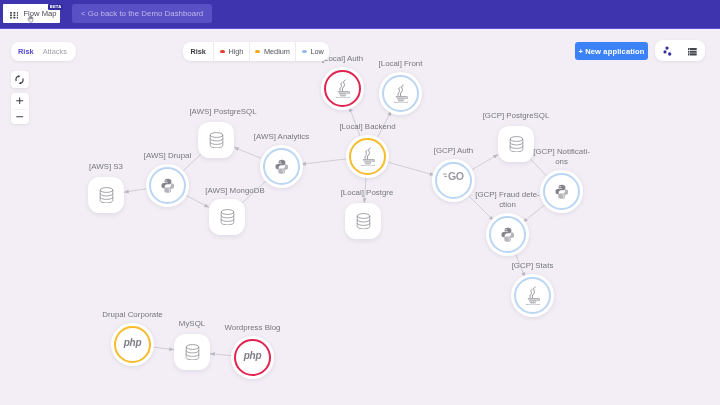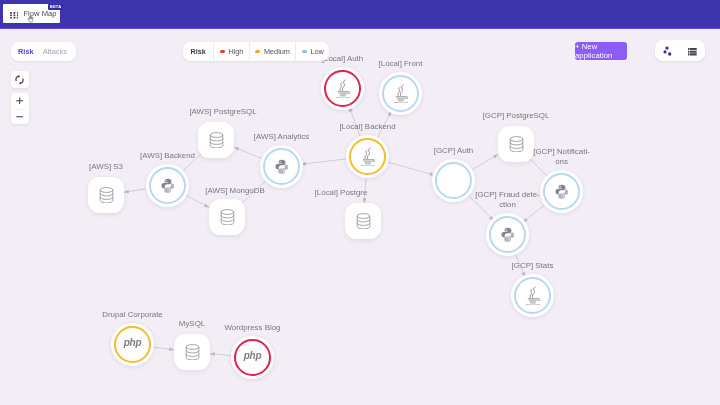--- a/index.html
+++ b/index.html
@@ -29,23 +29,23 @@
   .seg{font-size:7.4px;color:#a2a0ad;display:flex;align-items:center;height:19.5px;}
   .seg.active{color:#544ad0;font-weight:700;}
   .grpbox{left:80px;top:12.5px;width:96px;height:19.5px;}
   .grpbox .k{font-size:7.3px;color:#3b3b46;font-weight:700;margin-left:8px;}
   .grpbox .v{font-size:7.3px;color:#5c5c68;margin-left:2.5px;}
   .legend{left:183px;top:13.3px;height:18.5px;}
   .legend .t{font-size:7.3px;color:#3b3b46;font-weight:700;padding:0 7.5px;}
   .lgi{display:flex;align-items:center;padding:0 5.5px;font-size:7.3px;color:#50505c;height:18.5px;
        border-left:1px solid #edebf1;}
   .dot{width:5px;height:3.4px;border-radius:1.7px;margin-right:3.5px;display:inline-block;}
-  .newapp{position:absolute;left:575px;top:13px;height:18.2px;background:#8b5cf6;border-radius:3px;
-          color:#fff;font-size:7.6px;font-weight:400;display:flex;align-items:center;
-          justify-content:center;width:52px;letter-spacing:.1px;}
+  .newapp{position:absolute;left:575px;top:13px;height:18.2px;background:#3b82f6;border-radius:3px;
+          color:#fff;font-size:7.6px;font-weight:700;display:flex;align-items:center;
+          justify-content:center;width:73px;letter-spacing:.1px;}
   .viewtog{left:655px;top:11.4px;width:49.5px;height:20.4px;justify-content:space-around;}
 
   
   .canvas{position:absolute;left:0;top:29px;width:720px;height:376px;background:#f3eef5;overflow:hidden;}
   .ctrl{position:absolute;background:#fff;border-radius:4px;box-shadow:0 1px 3px rgba(60,50,90,.11);
         display:flex;align-items:center;justify-content:center;}
   .refresh{left:10.9px;top:42.2px;width:18px;height:17px;}
   .zoomgrp{position:absolute;left:10.9px;top:63.9px;width:18px;height:31.4px;background:#fff;border-radius:4px;
            box-shadow:0 1px 3px rgba(60,50,90,.11);}
   .zb{position:absolute;left:0;width:18px;height:15.7px;display:flex;align-items:center;
@@ -85,20 +85,21 @@
               <rect x="6.9" y="2.4" width="1.9" height="1.7" rx="0.35"></rect>
           <rect x="0" y="4.8" width="1.9" height="1.7" rx="0.35"></rect>
               <rect x="3.45" y="4.8" width="1.9" height="1.7" rx="0.35"></rect>
               <rect x="6.9" y="4.8" width="1.9" height="1.7" rx="0.35"></rect>
         </g>
           </svg>
       </span>
       <span class="lbl">Flow Map</span>
     </div>
     <div class="beta">BETA</div>
+    <div class="backbtn">&lt; Go back to the Demo Dashboard</div>
     <div class="cursor">
       <svg width="8.5" height="7" viewBox="0 0 8.5 7">
         <path d="M1.6 4.2 L0.9 2.9 C0.65 2.4 1.5 2.05 1.8 2.6 L2.3 3.4 L2.3 0.9 C2.3 0.3 3.2 0.3 3.2 0.9 L3.2 2.8 L3.2 0.6 C3.2 0.05 4.1 0.05 4.1 0.6 L4.1 2.8 L4.2 0.9 C4.2 0.4 5.0 0.4 5.0 0.9 L5.0 2.9 L5.1 1.7 C5.1 1.2 5.9 1.2 5.9 1.75 L5.85 4.3 C5.85 5.5 5.1 6.3 4.1 6.3 L3.6 6.3 C2.8 6.3 2.2 5.8 1.6 4.2 Z" fill="#efedf2" stroke="#5a5a64" stroke-width="0.5" stroke-linejoin="round"></path>
       </svg>
     </div>
   </div>
 
   <div class="toolbar">
     <div class="pill tabpill">
       <span class="seg active" style="padding:0 0 0 7px;">Risk</span>
@@ -199,21 +200,21 @@
         <div class="nlabel" style="left: 216px; top: 78px; transform: translateX(-50%); margin-left: 7px;">[AWS] PostgreSQL</div>
         <div class="node" style="left: 148px; top: 137px; width: 39px; height: 39px;">
           <div class="circ" style="width: 42.5px; height: 42.5px; margin-left: -1.75px; margin-top: -1.75px;">
             <svg width="13.6" height="16" viewBox="0 0 18 21">
       <path d="M8.9 1.0 C6.3 1.0 4.8 1.9 4.8 3.7 V5.9 H9.2 V6.6 H3.4 C1.7 6.6 0.6 7.8 0.6 10.0 C0.6 12.2 1.6 13.4 3.4 13.4 H4.9 V11.2 C4.9 9.4 6.3 8.1 8.0 8.1 H11.3 C12.8 8.1 13.7 7.1 13.7 5.6 V3.7 C13.7 2.2 12.6 1.4 10.8 1.1 C10.2 1.0 9.5 1.0 8.9 1.0 Z M6.8 2.7 C7.25 2.7 7.6 3.1 7.6 3.55 C7.6 4.0 7.25 4.4 6.8 4.4 C6.35 4.4 6.0 4.0 6.0 3.55 C6.0 3.1 6.35 2.7 6.8 2.7 Z" fill="#84848d"></path>
       <path d="M9.1 19.6 C11.7 19.6 13.2 18.7 13.2 16.9 V14.7 H8.8 V14.0 H14.6 C16.3 14.0 17.4 12.8 17.4 10.6 C17.4 8.4 16.4 7.2 14.6 7.2 H13.1 V9.4 C13.1 11.2 11.7 12.5 10.0 12.5 H6.7 C5.2 12.5 4.3 13.5 4.3 15.0 V16.9 C4.3 18.4 5.4 19.2 7.2 19.5 C7.8 19.6 8.5 19.6 9.1 19.6 Z M11.2 17.9 C10.75 17.9 10.4 17.5 10.4 17.05 C10.4 16.6 10.75 16.2 11.2 16.2 C11.65 16.2 12.0 16.6 12.0 17.05 C12.0 17.5 11.65 17.9 11.2 17.9 Z" fill="#b4b4bb"></path>
     </svg>
             <div class="ring" style="left: 2.5px; top: 2.5px; width: 37.5px; height: 37.5px; border: 2.2px solid rgb(187, 214, 242);"></div>
           </div>
         </div>
-        <div class="nlabel" style="left: 167.5px; top: 122px; transform: translateX(-50%);">[AWS] Backend</div>
+        <div class="nlabel" style="left: 167.5px; top: 122px; transform: translateX(-50%);">[AWS] Drupal</div>
         <div class="node" style="left: 209px; top: 170px; width: 36px; height: 36px;">
           <div class="sq" style="width: 36px; height: 36px;">
             <svg width="15" height="16.5" viewBox="0 0 15 16.5" fill="none" stroke="#8a8a93" stroke-width="0.78">
       <ellipse cx="7.5" cy="3.0" rx="6.3" ry="2.4"></ellipse>
       <path d="M1.2 3.0 V13.5 C1.2 14.85 4.0 15.9 7.5 15.9 C11.0 15.9 13.8 14.85 13.8 13.5 V3.0"></path>
       <path d="M1.2 6.5 C1.2 7.85 4.0 8.9 7.5 8.9 C11.0 8.9 13.8 7.85 13.8 6.5"></path>
       <path d="M1.2 10.0 C1.2 11.35 4.0 12.4 7.5 12.4 C11.0 12.4 13.8 11.35 13.8 10.0"></path>
     </svg>
           </div>
         </div>
@@ -294,23 +295,30 @@
         <div class="node" style="left: 345px; top: 174px; width: 36px; height: 36px;">
           <div class="sq" style="width: 36px; height: 36px;">
             <svg width="15" height="16.5" viewBox="0 0 15 16.5" fill="none" stroke="#8a8a93" stroke-width="0.78">
       <ellipse cx="7.5" cy="3.0" rx="6.3" ry="2.4"></ellipse>
       <path d="M1.2 3.0 V13.5 C1.2 14.85 4.0 15.9 7.5 15.9 C11.0 15.9 13.8 14.85 13.8 13.5 V3.0"></path>
       <path d="M1.2 6.5 C1.2 7.85 4.0 8.9 7.5 8.9 C11.0 8.9 13.8 7.85 13.8 6.5"></path>
       <path d="M1.2 10.0 C1.2 11.35 4.0 12.4 7.5 12.4 C11.0 12.4 13.8 11.35 13.8 10.0"></path>
     </svg>
           </div>
         </div>
-        <div class="nlabel" style="left: 341px; top: 159px; transform: translateX(-50%);">[Local] Postgre</div>
+        <div class="nlabel" style="left: 367px; top: 159px; transform: translateX(-50%);">[Local] Postgre</div>
         <div class="node" style="left: 434px; top: 132px; width: 39px; height: 39px;">
           <div class="circ" style="width: 42.5px; height: 42.5px; margin-left: -1.75px; margin-top: -1.75px;">
+            <div style="width:39px;height:39px;position:relative">
+              <svg width="22" height="10" viewBox="0 0 22 10" style="position:absolute;left:9px;top:9.5px;">
+      <path d="M0.3 3.0 H3.4" stroke="#9b9ba3" stroke-width="1.1" stroke-linecap="round" fill="none"></path>
+      <path d="M1.6 5.4 H3.6" stroke="#9b9ba3" stroke-width="1.0" stroke-linecap="round" fill="none"></path>
+      <text x="5" y="8.6" font-family="Liberation Sans, sans-serif" font-size="10.6" font-weight="700" fill="#9a9aa2" letter-spacing="-0.4">GO</text>
+    </svg>
+            </div>
             <div class="ring" style="left: 2.5px; top: 2.5px; width: 37.5px; height: 37.5px; border: 2.2px solid rgb(187, 214, 242);"></div>
           </div>
         </div>
         <div class="nlabel" style="left: 453.5px; top: 117px; transform: translateX(-50%);">[GCP] Auth</div>
         <div class="node" style="left: 498px; top: 97px; width: 36px; height: 36px;">
           <div class="sq" style="width: 36px; height: 36px;">
             <svg width="15" height="16.5" viewBox="0 0 15 16.5" fill="none" stroke="#8a8a93" stroke-width="0.78">
       <ellipse cx="7.5" cy="3.0" rx="6.3" ry="2.4"></ellipse>
       <path d="M1.2 3.0 V13.5 C1.2 14.85 4.0 15.9 7.5 15.9 C11.0 15.9 13.8 14.85 13.8 13.5 V3.0"></path>
       <path d="M1.2 6.5 C1.2 7.85 4.0 8.9 7.5 8.9 C11.0 8.9 13.8 7.85 13.8 6.5"></path>

